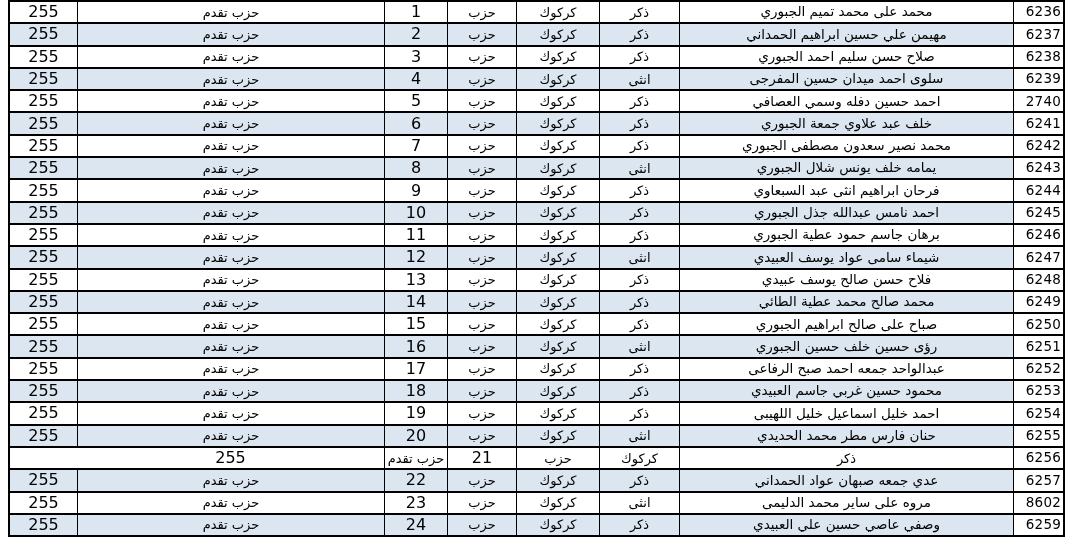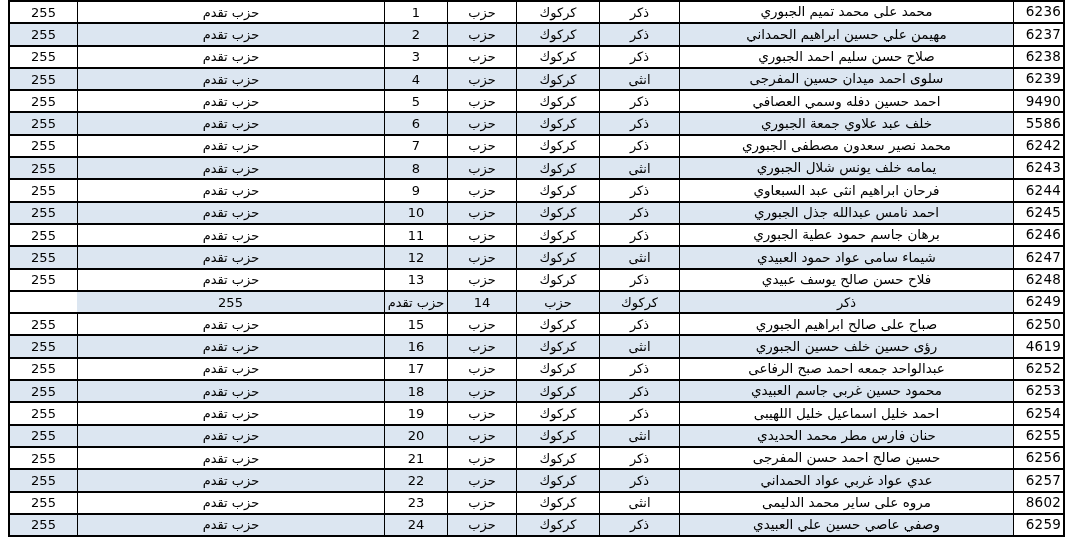--- a/index.html
+++ b/index.html
@@ -53,21 +53,21 @@
   
   .row:nth-child(even) .cell { background: #dce6f1; }
   .row:nth-child(even) .cell.c-id { background: #ffffff; }
   .cell.c-id {
     justify-content: flex-start;
     padding-left: 17px;
     font-size: 13.5px;
     letter-spacing: 0.2px;
   }
   .cell.c-name { font-size: 13.5px; }
-  .cell.c-seq, .cell.c-code { font-size: 13px; }
+  .cell.c-seq, .cell.c-code { font-size: 16px; }
 </style>
 </head>
 <body>
 
 <div class="page">
   <div class="table" id="voter-table">
   <div class="row">
     <div class="cell c-id">6236</div>
     <div class="cell c-name">محمد على محمد تميم الجبوري</div>
     <div class="cell c-gender">ذكر</div>
@@ -105,32 +105,32 @@
     <div class="cell c-name">سلوى احمد ميدان حسين المفرجى</div>
     <div class="cell c-gender">انثى</div>
     <div class="cell c-city">كركوك</div>
     <div class="cell c-party">حزب</div>
     <div class="cell c-seq">4</div>
     <div class="cell c-list">حزب تقدم</div>
     <div class="cell c-code">255</div>
   </div>
 
   <div class="row">
-    <div class="cell c-id">9490</div>
+    <div class="cell c-id">2740</div>
     <div class="cell c-name">احمد حسين دفله وسمي العصافي</div>
     <div class="cell c-gender">ذكر</div>
     <div class="cell c-city">كركوك</div>
     <div class="cell c-party">حزب</div>
     <div class="cell c-seq">5</div>
     <div class="cell c-list">حزب تقدم</div>
     <div class="cell c-code">255</div>
   </div>
 
   <div class="row">
-    <div class="cell c-id">5586</div>
+    <div class="cell c-id">6241</div>
     <div class="cell c-name">خلف عبد علاوي جمعة الجبوري</div>
     <div class="cell c-gender">ذكر</div>
     <div class="cell c-city">كركوك</div>
     <div class="cell c-party">حزب</div>
     <div class="cell c-seq">6</div>
     <div class="cell c-list">حزب تقدم</div>
     <div class="cell c-code">255</div>
   </div>
 
   <div class="row">
@@ -183,21 +183,21 @@
     <div class="cell c-gender">ذكر</div>
     <div class="cell c-city">كركوك</div>
     <div class="cell c-party">حزب</div>
     <div class="cell c-seq">11</div>
     <div class="cell c-list">حزب تقدم</div>
     <div class="cell c-code">255</div>
   </div>
 
   <div class="row">
     <div class="cell c-id">6247</div>
-    <div class="cell c-name">شيماء سامى عواد حمود العبيدي</div>
+    <div class="cell c-name">شيماء سامى عواد يوسف العبيدي</div>
     <div class="cell c-gender">انثى</div>
     <div class="cell c-city">كركوك</div>
     <div class="cell c-party">حزب</div>
     <div class="cell c-seq">12</div>
     <div class="cell c-list">حزب تقدم</div>
     <div class="cell c-code">255</div>
   </div>
 
   <div class="row">
     <div class="cell c-id">6248</div>
@@ -205,41 +205,42 @@
     <div class="cell c-gender">ذكر</div>
     <div class="cell c-city">كركوك</div>
     <div class="cell c-party">حزب</div>
     <div class="cell c-seq">13</div>
     <div class="cell c-list">حزب تقدم</div>
     <div class="cell c-code">255</div>
   </div>
 
   <div class="row">
     <div class="cell c-id">6249</div>
+    <div class="cell c-name">محمد صالح محمد عطية الطائي</div>
     <div class="cell c-gender">ذكر</div>
     <div class="cell c-city">كركوك</div>
     <div class="cell c-party">حزب</div>
     <div class="cell c-seq">14</div>
     <div class="cell c-list">حزب تقدم</div>
     <div class="cell c-code">255</div>
   </div>
 
   <div class="row">
     <div class="cell c-id">6250</div>
     <div class="cell c-name">صباح على صالح ابراهيم  الجبوري</div>
     <div class="cell c-gender">ذكر</div>
     <div class="cell c-city">كركوك</div>
     <div class="cell c-party">حزب</div>
     <div class="cell c-seq">15</div>
     <div class="cell c-list">حزب تقدم</div>
     <div class="cell c-code">255</div>
   </div>
 
   <div class="row">
-    <div class="cell c-id">4619</div>
+    <div class="cell c-id">6251</div>
     <div class="cell c-name">رؤى حسين خلف حسين الجبوري</div>
     <div class="cell c-gender">انثى</div>
     <div class="cell c-city">كركوك</div>
     <div class="cell c-party">حزب</div>
     <div class="cell c-seq">16</div>
     <div class="cell c-list">حزب تقدم</div>
     <div class="cell c-code">255</div>
   </div>
 
   <div class="row">
@@ -281,32 +282,31 @@
     <div class="cell c-gender">انثى</div>
     <div class="cell c-city">كركوك</div>
     <div class="cell c-party">حزب</div>
     <div class="cell c-seq">20</div>
     <div class="cell c-list">حزب تقدم</div>
     <div class="cell c-code">255</div>
   </div>
 
   <div class="row">
     <div class="cell c-id">6256</div>
-    <div class="cell c-name">حسين صالح احمد حسن المفرجى</div>
     <div class="cell c-gender">ذكر</div>
     <div class="cell c-city">كركوك</div>
     <div class="cell c-party">حزب</div>
     <div class="cell c-seq">21</div>
     <div class="cell c-list">حزب تقدم</div>
     <div class="cell c-code">255</div>
   </div>
 
   <div class="row">
     <div class="cell c-id">6257</div>
-    <div class="cell c-name">عدي عواد غربي عواد الحمداني</div>
+    <div class="cell c-name">عدي جمعه صبهان عواد الحمداني</div>
     <div class="cell c-gender">ذكر</div>
     <div class="cell c-city">كركوك</div>
     <div class="cell c-party">حزب</div>
     <div class="cell c-seq">22</div>
     <div class="cell c-list">حزب تقدم</div>
     <div class="cell c-code">255</div>
   </div>
 
   <div class="row">
     <div class="cell c-id">8602</div>

